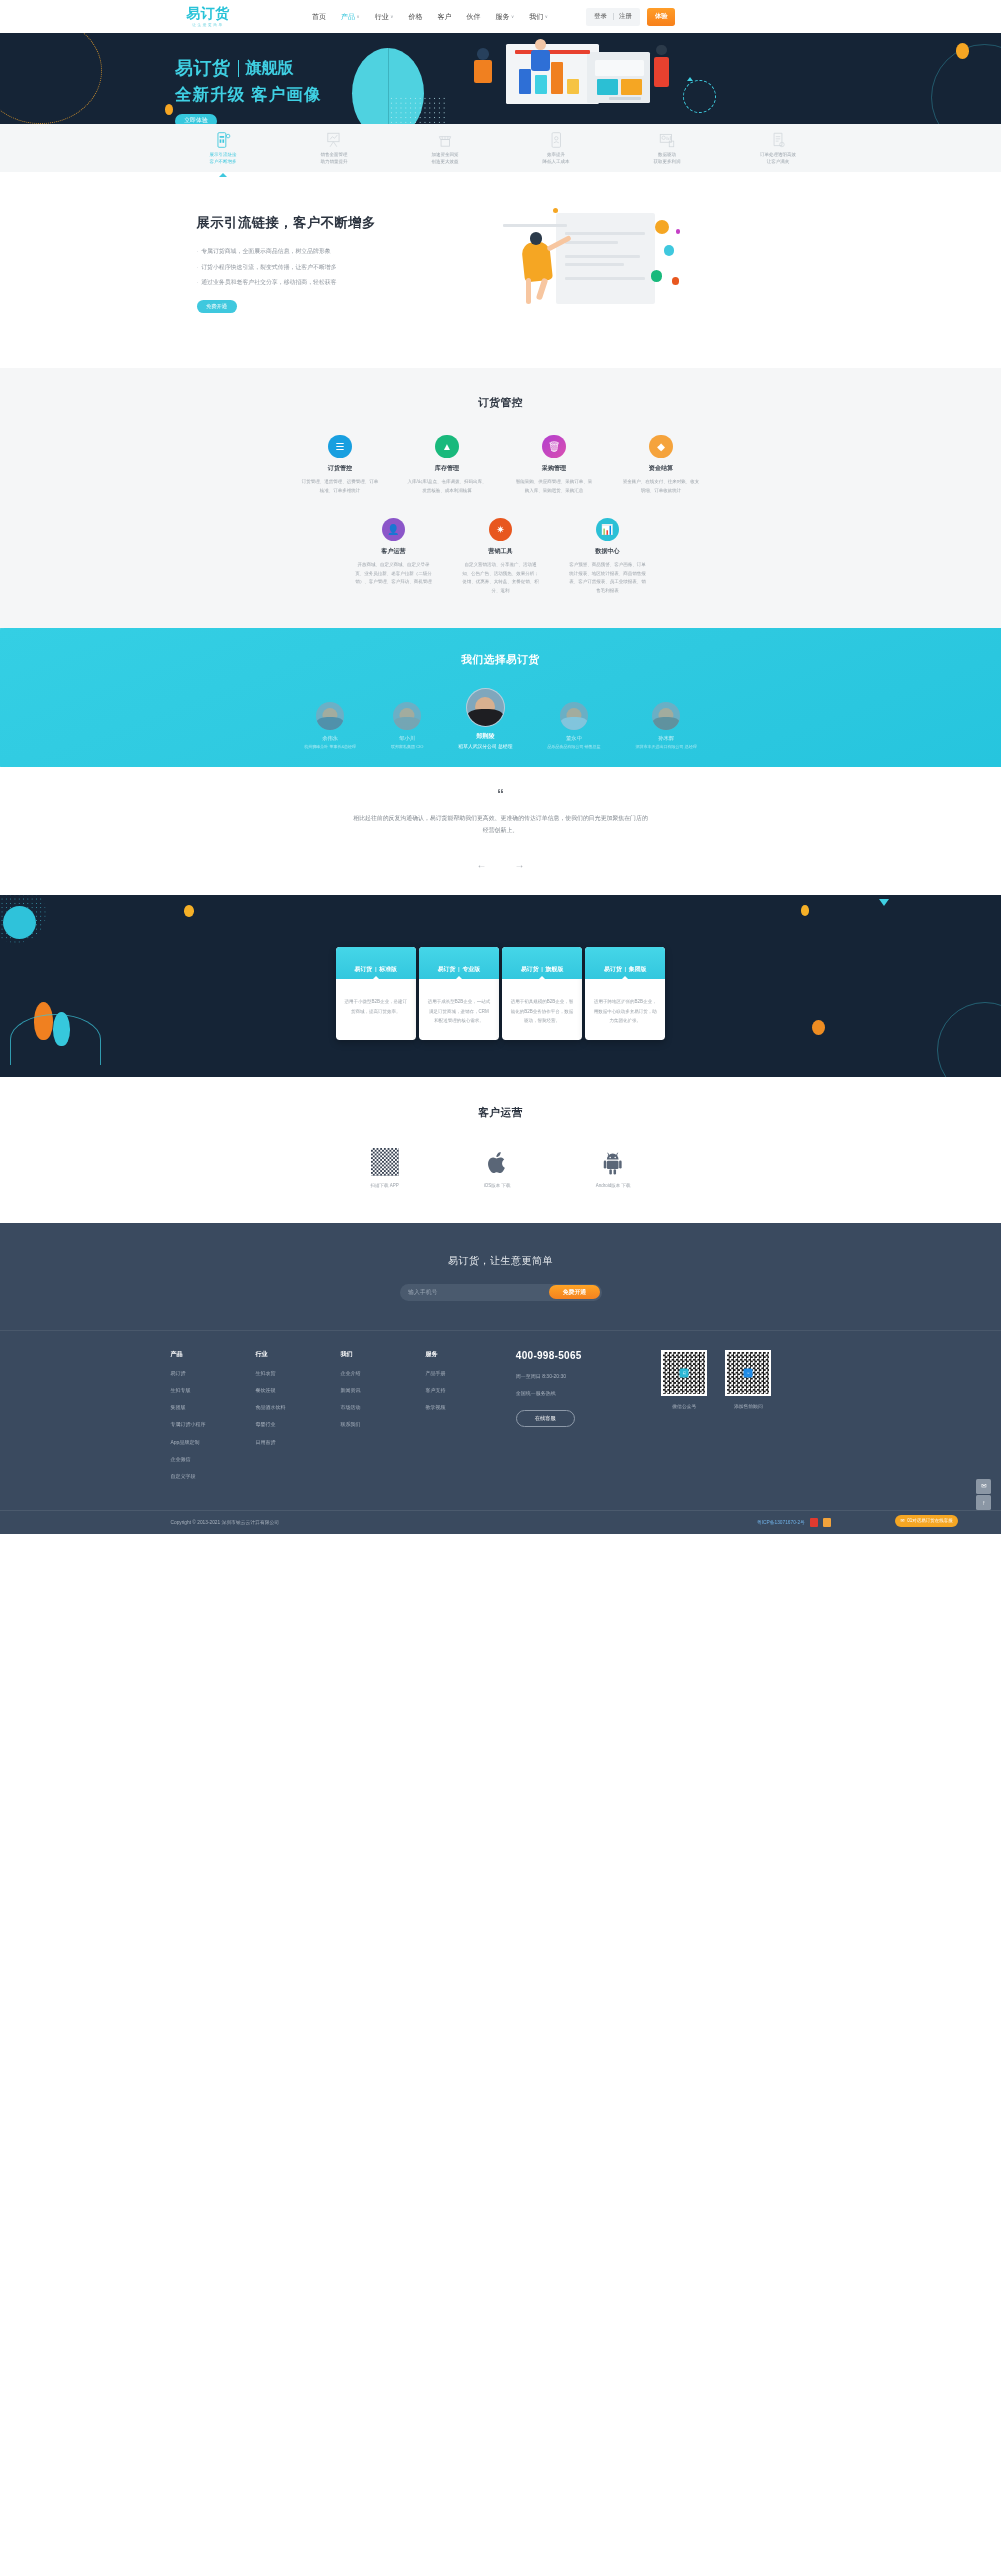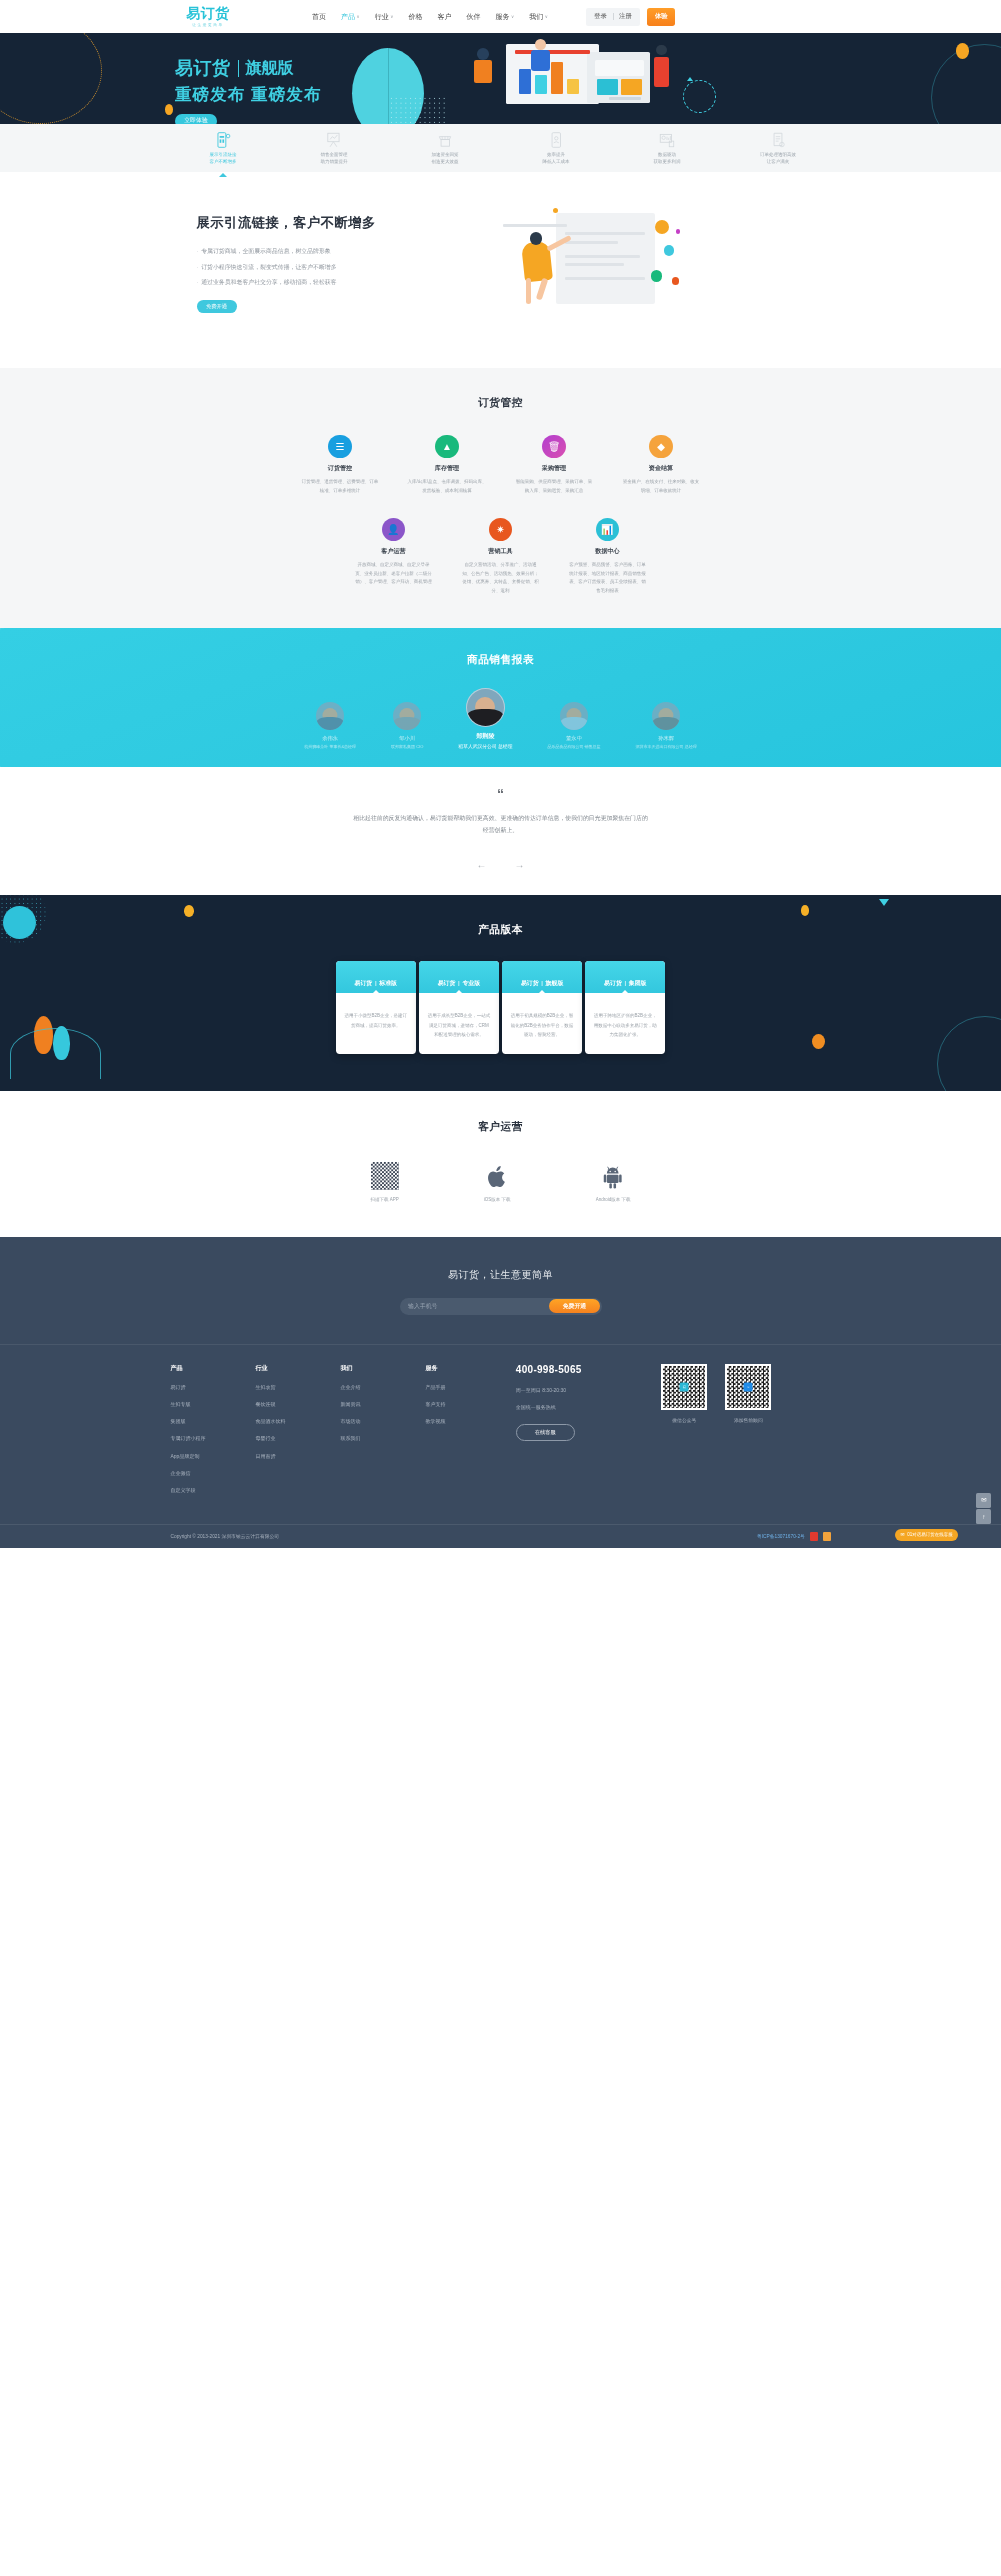--- a/index.html
+++ b/index.html
@@ -296,21 +296,21 @@
     <div class="orange-right"></div>
     <div class="circ-dash"></div>
     <div class="tri"></div>
 
     <div class="hero-text">
       <div class="hero-line1">
         <div class="hero-brand">易订货</div>
         <div class="hero-div"></div>
         <div class="hero-edition">旗舰版</div>
       </div>
-      <div class="hero-line2">重磅发布  重磅发布</div>
+      <div class="hero-line2">全新升级  客户画像</div>
       <div class="hero-cta">立即体验</div>
     </div>
 
     <div class="hero-illu">
       <div class="illu-card" style="left:51px;top:3.2px;width:93px;height:60px;"></div>
       <div class="illu-card" style="left:132px;top:11.7px;width:63px;height:51px;background:#e9edf0;"></div>
       <div class="illu-dark" style="left:60px;top:9.6px;width:75px;height:3.7px;"></div>
       <div class="illu-blue" style="left:64px;top:28px;width:11.7px;height:25.6px;"></div>
       <div class="illu-teal" style="left:80px;top:34px;width:11.7px;height:19px;"></div>
       <div class="illu-orange" style="left:96px;top:21px;width:11.7px;height:32px;"></div>
@@ -462,21 +462,21 @@
       </div>
       <div class="func">
         <div class="func-icon" style="background:#2bc0d6;">📊</div>
         <div class="func-name">数据中心</div>
         <div class="func-desc">客户预警、商品预警、客户画像、订单统计报表、地区统计报表、商品销售报表、客户订货报表、员工业绩报表、销售毛利报表</div>
       </div>
     </div>
   </div>
 
   <div class="testi">
-    <div class="testi-title">商品销售报表</div>
+    <div class="testi-title">我们选择易订货</div>
     <div class="avatars">
       <div class="av">
         <div class="av-img">
             <div class="av-face"></div>
             <div class="av-torso"></div>
           </div>
         <div class="av-name">余伟永</div>
         <div class="av-role">杭州狮峰茶叶 董事长&amp;总经理</div>
       </div>
       <div class="av">
@@ -528,21 +528,20 @@
     <div class="v-circ-teal"></div>
     <div class="v-yellow"></div>
     <div class="v-yellow2"></div>
     <div class="v-tri"></div>
     <div class="v-tree-o"></div>
     <div class="v-tree-t"></div>
     <div class="v-arc"></div>
     <div class="v-orange-r"></div>
     <div class="v-ring-r"></div>
 
-    <div class="sec-title" style="color:#fff;position:relative;">产品版本</div>
     <div class="v-cards">
       <div class="vcard">
         <div class="vcard-top">
           <div class="vcard-brand"><span>易订货</span><span class="vcard-sep">|</span><span>标准版</span></div>
         </div>
         <div class="vcard-body">
             <div class="vcard-desc">适用于小微型B2B企业，搭建订货商城，提高订货效率。</div>
           </div>
       </div>
       <div class="vcard">

